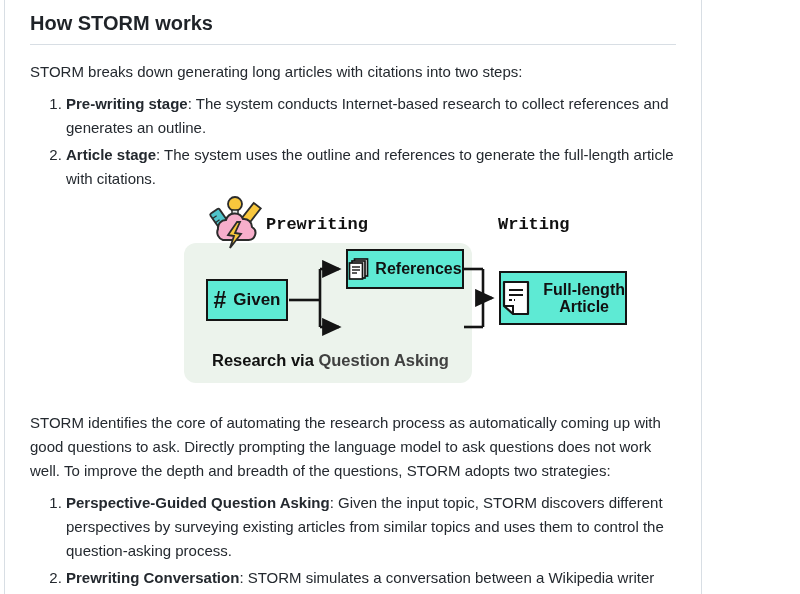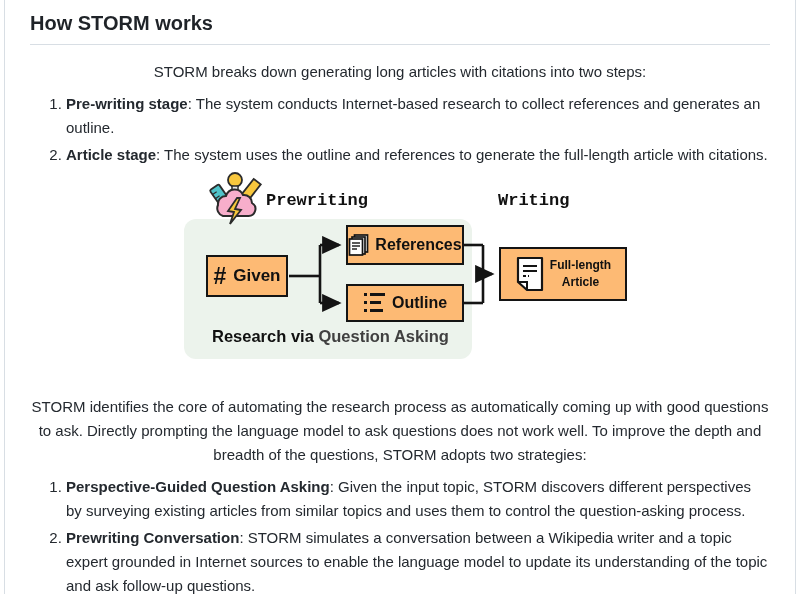--- a/index.html
+++ b/index.html
@@ -1,30 +1,30 @@
 <!DOCTYPE html>
 <html><head>
 <meta charset="utf-8">
 <style>
   * { box-sizing: border-box; margin: 0; padding: 0; }
   html, body { width: 800px; height: 594px; background: #ffffff; }
   body { font-family: "Liberation Sans", sans-serif; color: #24292f; }
 
   .doc-container {
-    width: 792px; height: 594px; margin-left: 4px;
+    width: 698px; height: 594px; margin-left: 4px;
     border-left: 1px solid #d8dee4; border-right: 1px solid #d8dee4;
     background: #fff; padding: 12px 25px 0 25px; overflow: hidden;
   }
 
   h2.doc-heading {
     font-size: 20px; font-weight: 700; color: #1f2328;
     padding-bottom: 9px; border-bottom: 1px solid #d8dee4; margin-bottom: 4px;
   }
 
-  p.body-text { font-size: 15px; line-height: 24px; margin-top: 15px; color: #24292f; text-align: center; }
+  p.body-text { font-size: 15px; line-height: 24px; margin-top: 15px; color: #24292f; }
 
   ol.doc-list { margin: 8px 0 0 0; padding-left: 36px; font-size: 15px; line-height: 24px; }
   ol.doc-list li { margin-top: 3px; }
   .li-label { font-weight: 700; }
 
   
   .diagram {
     position: relative; width: 520px; height: 190px;
     margin: 10px 0 10px 124px;
   }
@@ -34,29 +34,29 @@
   }
   .stage-label {
     position: absolute; font-size: 17px; font-weight: 700; color: #111;
     white-space: nowrap;
     font-family: Liberation Mono, monospace;
   }
   .stage-prewriting { left: 112px; top: 14px; }
   .stage-writing { left: 344px; top: 14px; }
 
   .node {
-    position: absolute; background: #fdba74; border: 2.5px solid #141414;
+    position: absolute; background: #5eead4; border: 2.5px solid #141414;
     display: flex; align-items: center; justify-content: center;
     font-weight: 700; color: #111; gap: 5px;
   }
   .node-topic { left: 52px; top: 78px; width: 82px; height: 42px; font-size: 17px; }
   .hash-glyph { font-size: 23px; font-weight: 700; margin-right: 2px; }
   .node-references { left: 192px; top: 48px; width: 118px; height: 40px; font-size: 16px; }
   .node-outline { left: 192px; top: 107px; width: 118px; height: 38px; font-size: 16px; }
-  .node-article { left: 345px; top: 70px; width: 128px; height: 54px; font-size: 12px; line-height: 17px; }
+  .node-article { left: 345px; top: 70px; width: 128px; height: 54px; font-size: 16px; line-height: 17px; justify-content: space-between; }
   .node-article .article-text { text-align: center; }
 
   .diagram-caption {
     position: absolute; left: 58px; top: 150px;
     font-size: 16.5px; font-weight: 700; color: #111; white-space: nowrap;
   }
   .caption-red { color: #404040; }
 
   .arrow-layer { position: absolute; left: 0; top: 0; width: 520px; height: 190px; }
 
@@ -133,51 +133,40 @@
         <rect x="6.5" y="2" width="13" height="17" fill="#fff" stroke="#141414" stroke-width="1.7"></rect>
         <rect x="4" y="4" width="13" height="17" fill="#fff" stroke="#141414" stroke-width="1.7"></rect>
         <rect x="1.5" y="6" width="13" height="16" fill="#fff" stroke="#141414" stroke-width="1.7"></rect>
         <line x1="4" y1="10" x2="12" y2="10" stroke="#141414" stroke-width="1.4"></line>
         <line x1="4" y1="13" x2="12" y2="13" stroke="#141414" stroke-width="1.4"></line>
         <line x1="4" y1="16" x2="9" y2="16" stroke="#141414" stroke-width="1.4"></line>
       </svg>
       <span>References</span>
     </div>
 
-    <div class="node node-outline">
-      <svg width="24" height="22" viewBox="0 0 24 22">
-        <rect x="1" y="1" width="3" height="3" fill="#141414"></rect>
-        <rect x="7" y="1" width="15" height="3" fill="#141414"></rect>
-        <rect x="1" y="9" width="3" height="3" fill="#141414"></rect>
-        <rect x="7" y="9" width="11" height="3" fill="#141414"></rect>
-        <rect x="1" y="17" width="3" height="3" fill="#141414"></rect>
-        <rect x="7" y="17" width="13" height="3" fill="#141414"></rect>
-      </svg>
-      <span>Outline</span>
-    </div>
 
     <div class="node node-article">
       <svg width="30" height="36" viewBox="0 0 30 36">
         <path d="M3 2 H27 V34 H12 L3 26 V2 z" fill="#fff" stroke="#141414" stroke-width="2.2" stroke-linejoin="round" transform="scale(1,1)"></path>
         <path d="M3 26 L12 26 L12 34" fill="none" stroke="#141414" stroke-width="2" transform="translate(0,0)"></path>
         <line x1="8" y1="10" x2="22" y2="10" stroke="#141414" stroke-width="2"></line>
         <line x1="8" y1="15" x2="22" y2="15" stroke="#141414" stroke-width="2"></line>
         <line x1="8" y1="20" x2="14" y2="20" stroke="#141414" stroke-width="2" stroke-dasharray="3,2"></line>
       </svg>
       <span class="article-text">
         <span>Full-length</span><br>
         <span>Article</span>
       </span>
     </div>
 
     <div class="diagram-caption">
       <span>Research via </span><span class="caption-red">Question Asking</span>
     </div>
   </div>
 
-  <p class="body-text" style="margin-top:28px;">STORM identifies the core of automating the research process as automatically coming up with good questions to ask. Directly prompting the language model to ask questions does not work well. To improve the depth and breadth of the questions, STORM adopts two strategies:</p>
+  <p class="body-text" style="margin-top:20px;">STORM identifies the core of automating the research process as automatically coming up with good questions to ask. Directly prompting the language model to ask questions does not work well. To improve the depth and breadth of the questions, STORM adopts two strategies:</p>
 
   <ol class="doc-list">
     <li><span class="li-label">Perspective-Guided Question Asking</span><span>: Given the input topic, STORM discovers different perspectives by surveying existing articles from similar topics and uses them to control the question-asking process.</span></li>
     <li><span class="li-label">Prewriting Conversation</span><span>: STORM simulates a conversation between a Wikipedia writer and a topic expert grounded in Internet sources to enable the language model to update its understanding of the topic and ask follow-up questions.</span></li>
   </ol>
 
 </div>
 
 </body></html>

